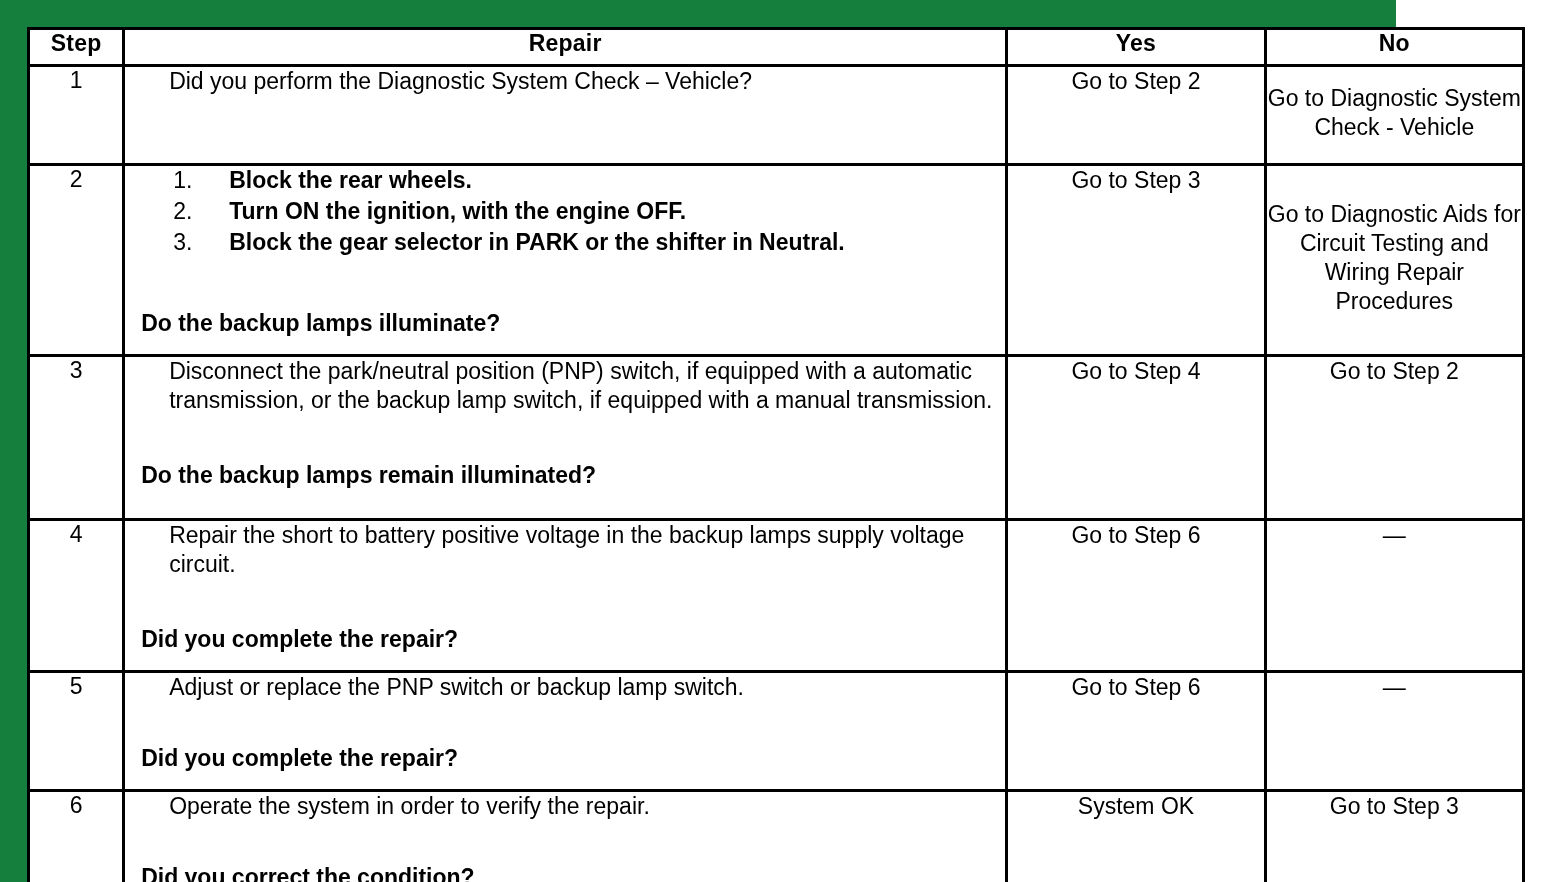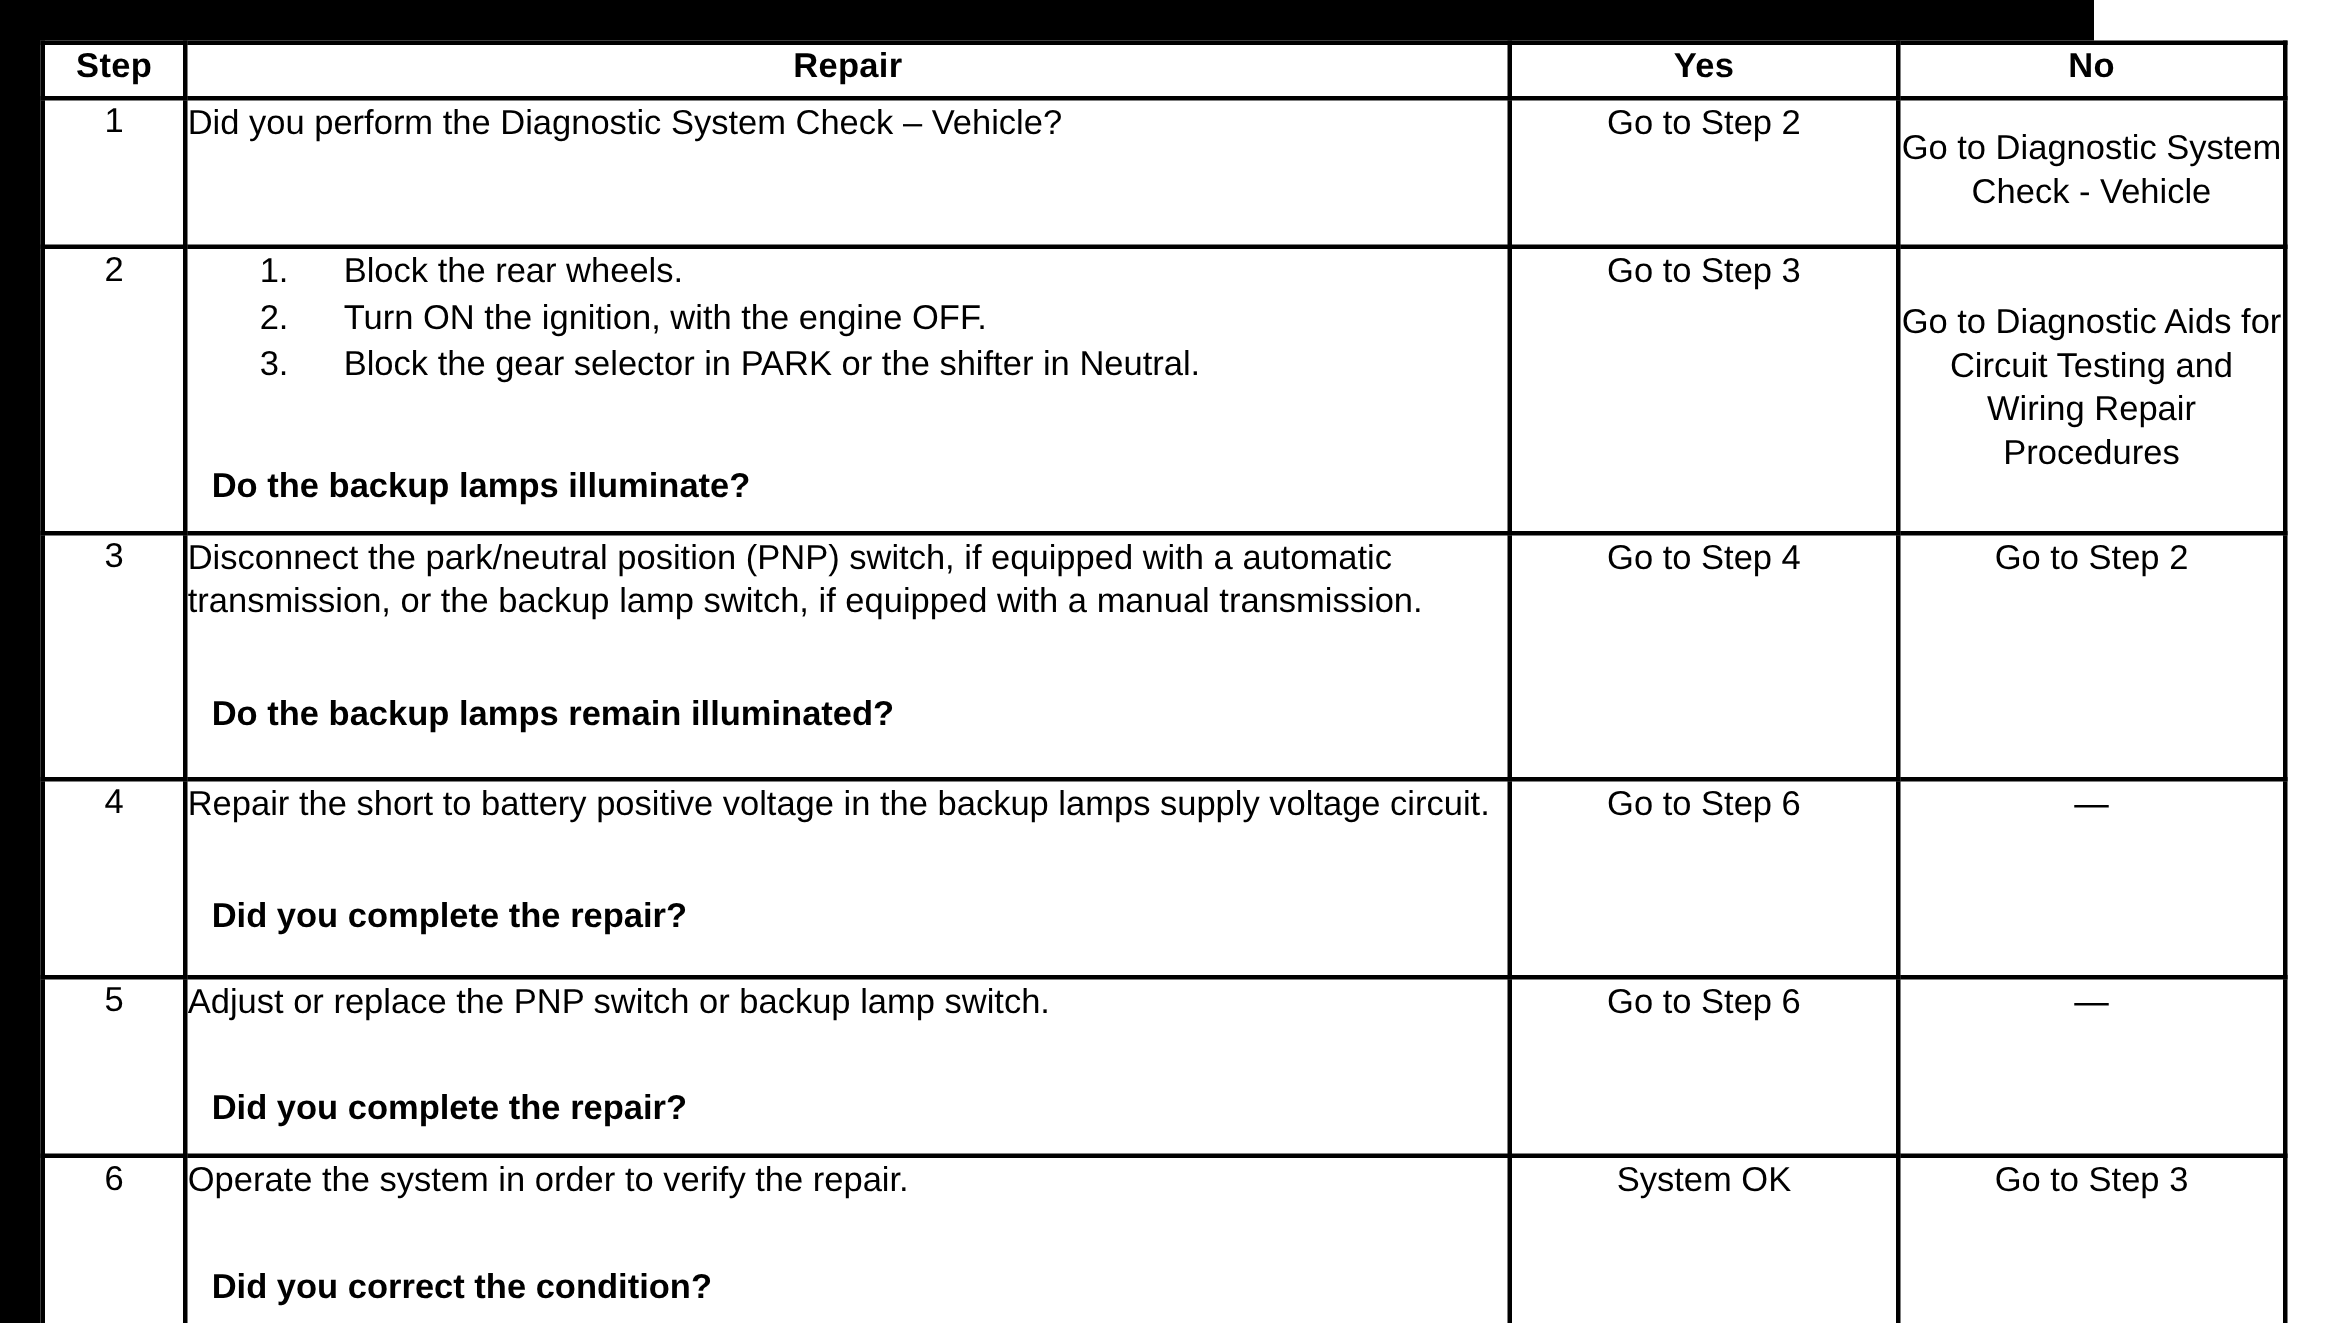--- a/index.html
+++ b/index.html
@@ -12,21 +12,21 @@
     height: 882px;
     font-family: "Liberation Sans", sans-serif;
     color: #000000;
     overflow: hidden;
   }
 
   .page {
     position: relative;
     width: 1396px;
     height: 882px;
-    background: #000000;
+    background: #15803d;
   }
 
   
   table.diag {
     position: absolute;
     left: 27px;
     top: 27px;
     width: 1498px;
     border-collapse: collapse;
     table-layout: fixed;
@@ -90,21 +90,21 @@
 
   
   tr.r1 td { height: 92px;  }
   tr.r2 td { height: 162px; }
   tr.r3 td { height: 161px; }
   tr.r4 td { height: 129px; }
   tr.r5 td { height: 104px; }
   tr.r6 td { height: 104px; }
 
   
-  .action-lead   { margin: 0; }
+  .action-lead   { margin: 0; padding-left: 44px; }
   .action-tail   { margin: 16px; font-weight: bold; }
   .spacer-sm     { height: 26px; }
   .spacer-md     { height: 30px; }
   .spacer-lg     { height: 34px; }
 
   
   ol.proc {
     margin: 0;
     padding: 0;
     list-style: none;
@@ -115,20 +115,21 @@
   }
   ol.proc li .num {
     width: 52px;
     flex: 0 0 52px;
     padding-left: 48px;
     box-sizing: border-box;
   }
   ol.proc li .txt {
     flex: 1 1 auto;
     padding-left: 52px;
+    font-weight: bold;
   }
 
   .dash { font-size: 23px; }
 </style>
 </head>
 <body>
 
 <div class="page">
 
   <table class="diag">

